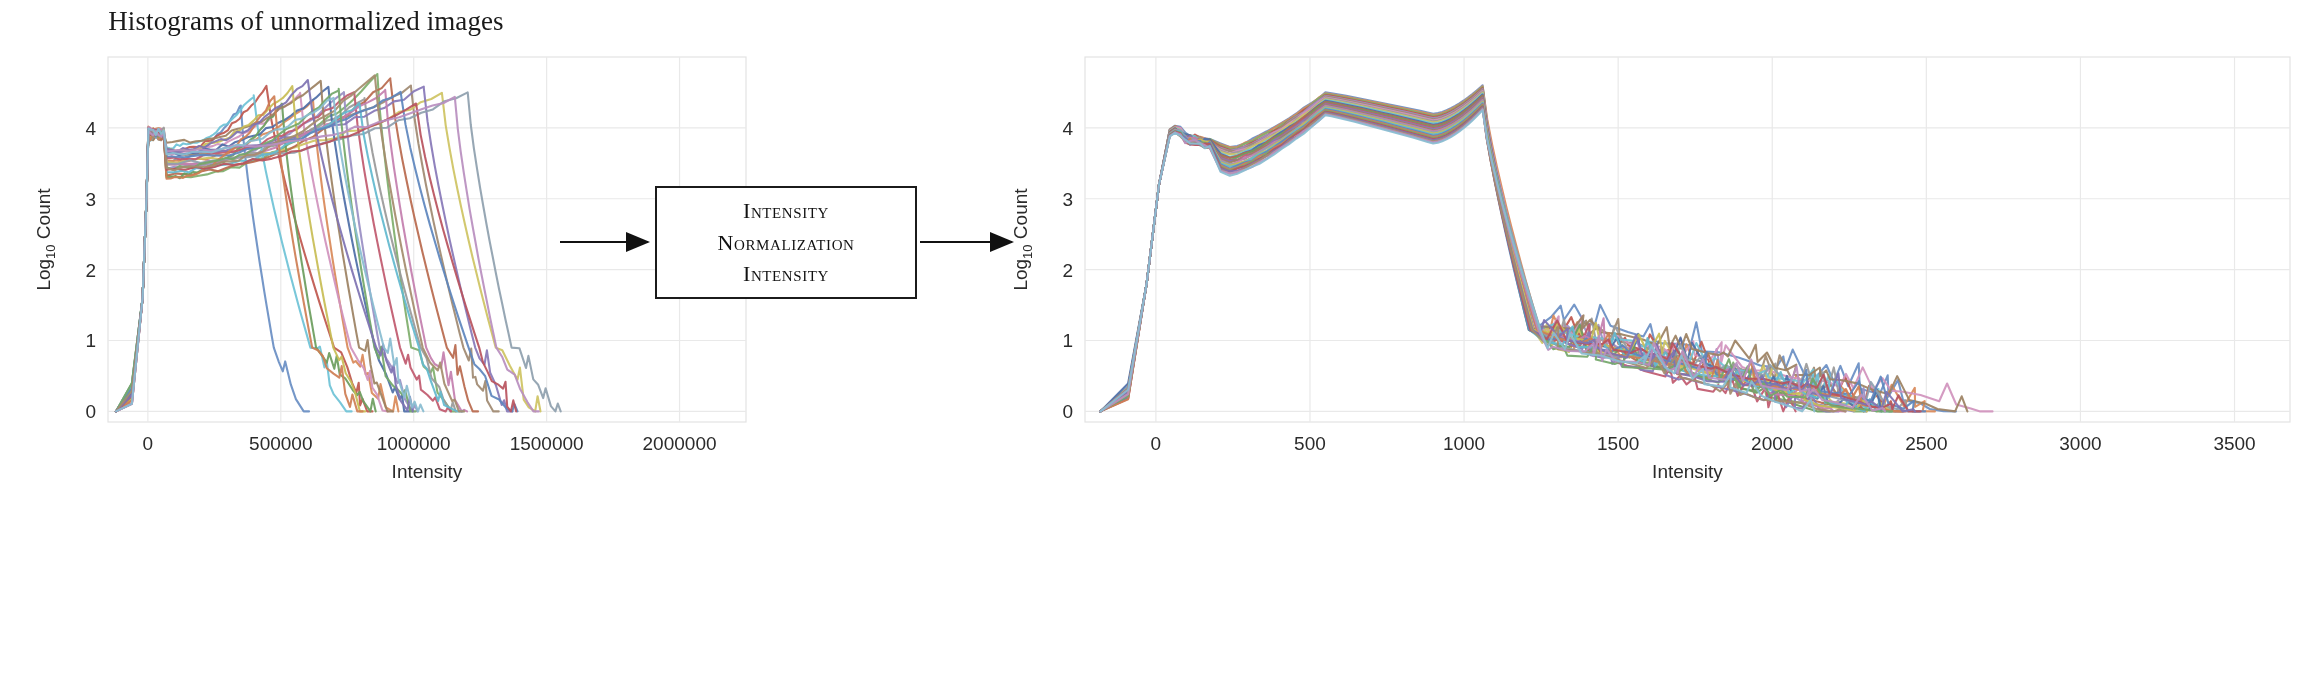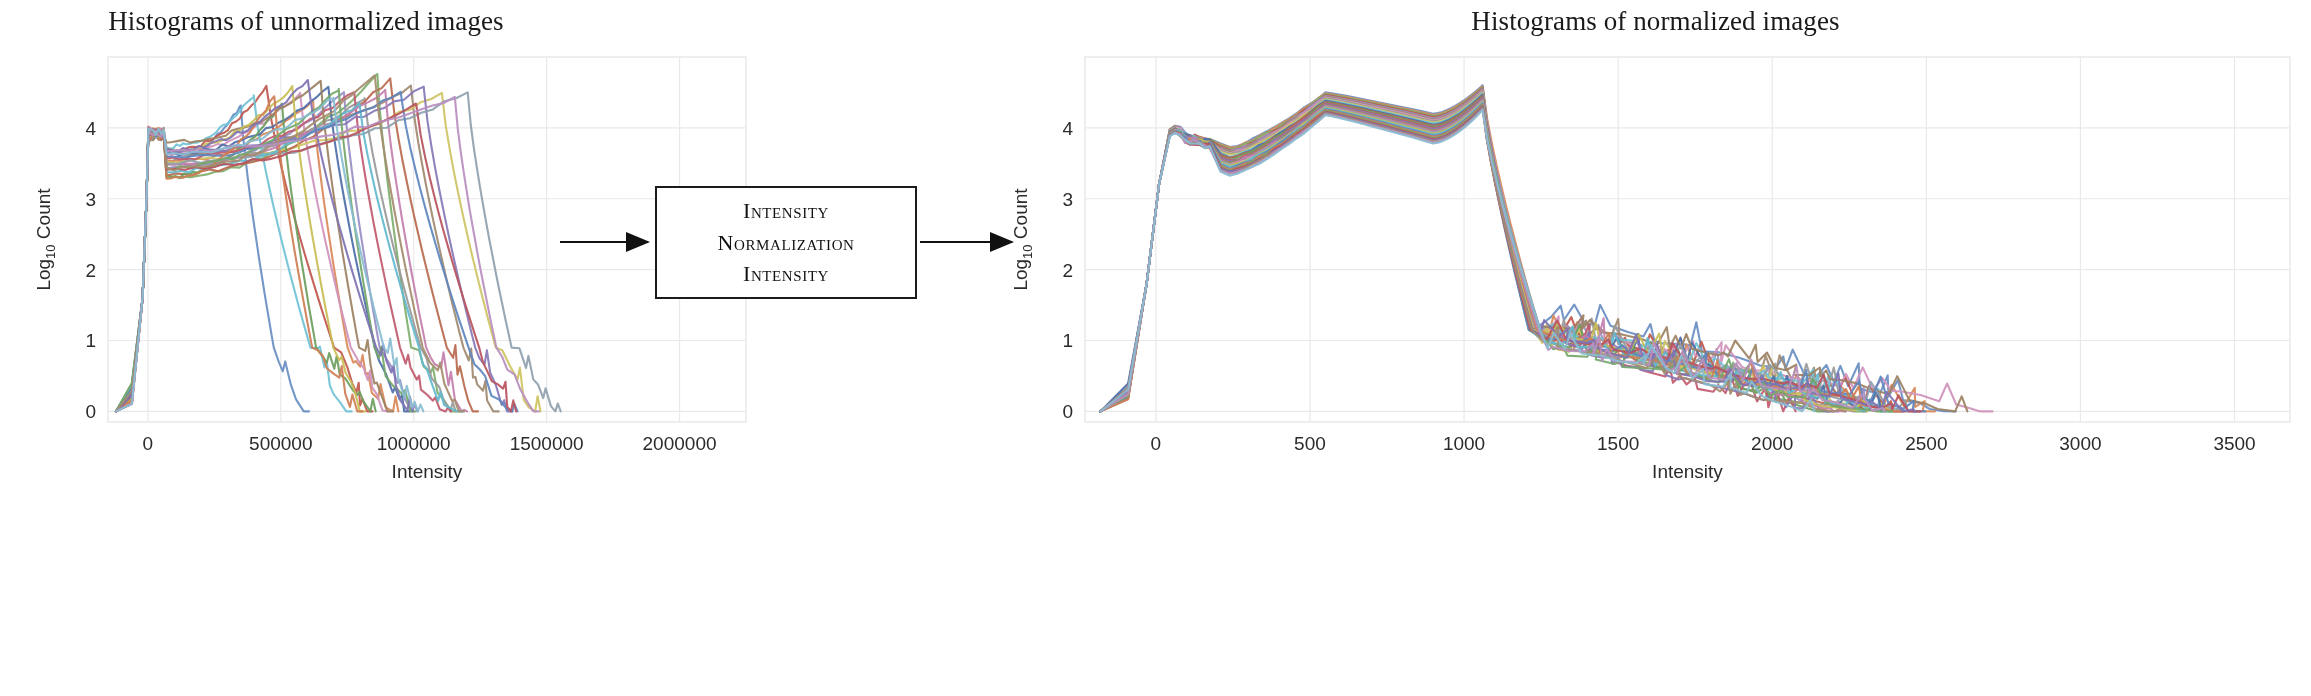--- a/index.html
+++ b/index.html
@@ -179,21 +179,20 @@
       <line x1="360" y1="62" x2="452" y2="62" stroke="#111111" stroke-width="2.2" marker-end="url(#ah)"></line>
     </svg>
     <div class="flow-box">
       <div class="flow-line">Intensity</div>
       <div class="flow-line">Normalization</div>
       <div class="flow-line">Intensity</div>
     </div>
   </div>
 
   <div class="panel" id="panel-right">
-    <div class="panel-title">Histograms of normalized images</div>
     <svg class="plot-svg" id="svg-right" width="1301" height="696">
         <rect x="75" y="57" width="1205" height="365" class="plot-frame"></rect>
         <g>
           <line x1="145.88235294117646" y1="57" x2="145.88235294117646" y2="422" class="gridline"></line>
           <line x1="299.9744245524297" y1="57" x2="299.9744245524297" y2="422" class="gridline"></line>
           <line x1="454.0664961636828" y1="57" x2="454.0664961636828" y2="422" class="gridline"></line>
           <line x1="608.158567774936" y1="57" x2="608.158567774936" y2="422" class="gridline"></line>
           <line x1="762.2506393861893" y1="57" x2="762.2506393861893" y2="422" class="gridline"></line>
           <line x1="916.3427109974425" y1="57" x2="916.3427109974425" y2="422" class="gridline"></line>
           <line x1="1070.4347826086955" y1="57" x2="1070.4347826086955" y2="422" class="gridline"></line>

